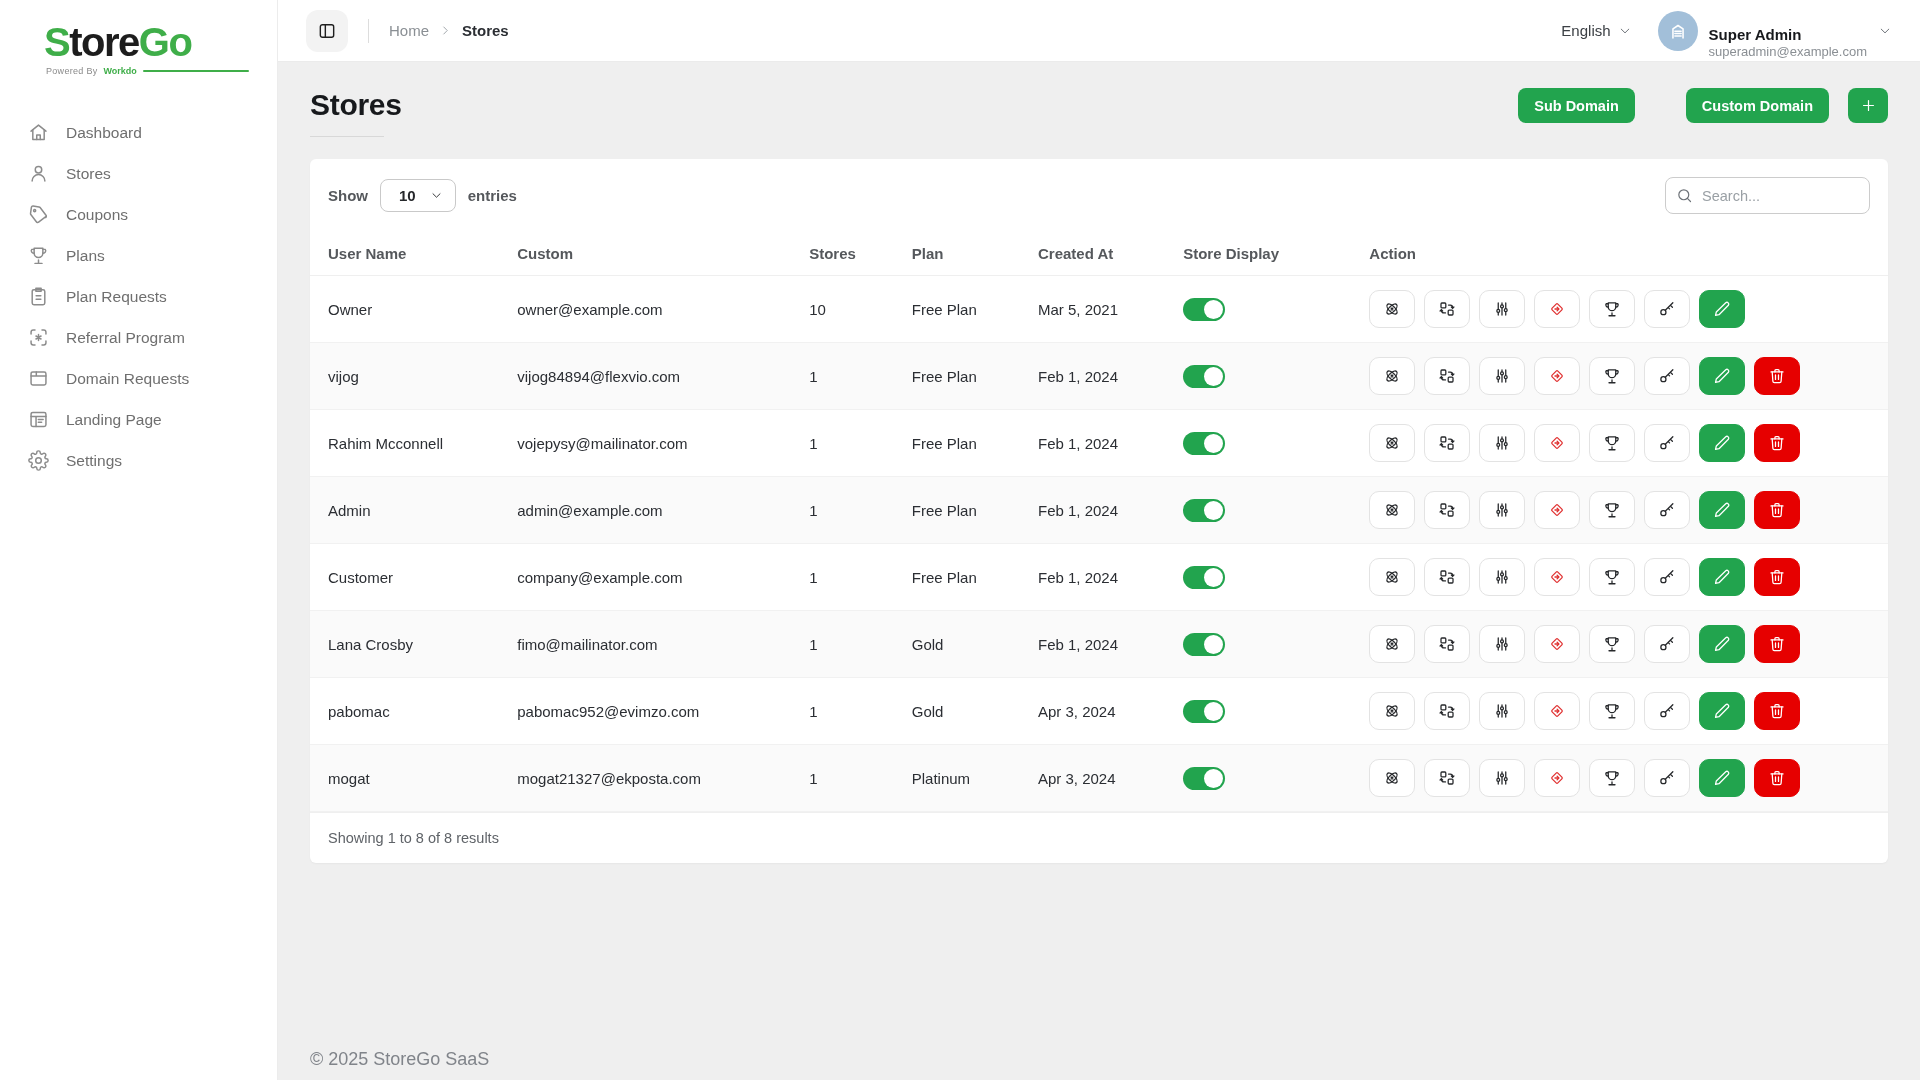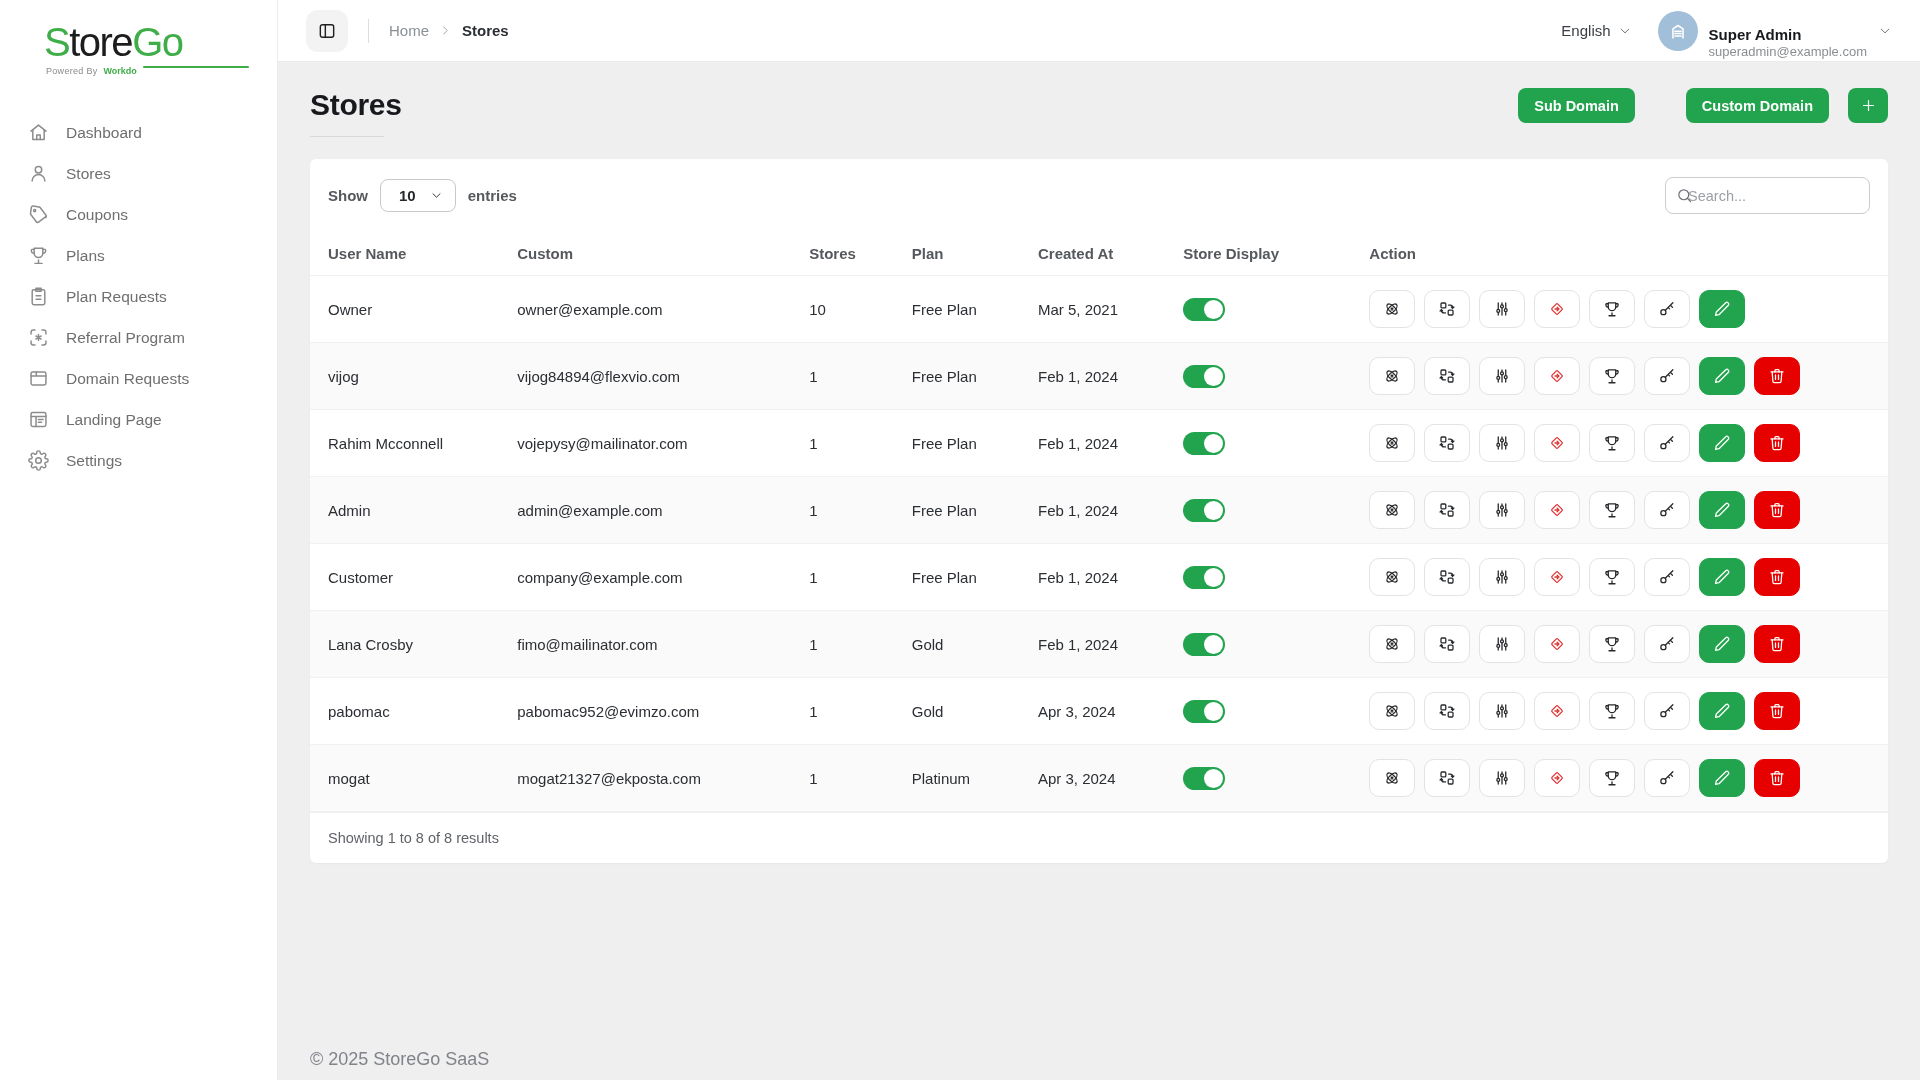--- a/index.html
+++ b/index.html
@@ -15,23 +15,23 @@
     --avatar-bg:#a2bfd9; --icon-red:#e03131;
   }
   svg{ width:100%; height:100%; display:block; }
 
   
   .sidebar{
     position:fixed; left:0; top:0; bottom:0; width:278px;
     background:#fff; border-right:1px solid #ececec; z-index:5;
   }
   .logo-wrap{ padding:22px 28px 10px 44px; }
-  .logo-text{ font-size:40px; font-weight:400; letter-spacing:-1.5px; color:#1d1d1d; line-height:1; }
+  .logo-text{ font-size:40px; font-weight:700; letter-spacing:-1.5px; color:#1d1d1d; line-height:1; }
   .logo-text .gr{ color:var(--logo-green); }
-  .powered{ display:flex; align-items:flex-start; gap:6px; margin-top:4px; padding-left:2px; }
+  .powered{ display:flex; align-items:center; gap:6px; margin-top:4px; padding-left:2px; }
   .powered-by{ font-size:9px; color:#8a8a8a; letter-spacing:.3px; }
   .powered-brand{ font-size:9px; font-weight:700; color:var(--logo-green); }
   .powered-line{ flex:1; height:2px; background:var(--logo-green); border-radius:2px; }
   .nav{ margin-top:26px; }
   .nav-item{
     display:flex; align-items:center; gap:17px;
     padding:10px 28px; cursor:pointer; color:#6f6f6f; font-size:15.5px;
   }
   .nav-ic{ width:21px; height:21px; color:#8c8c8c; flex:0 0 21px; }
 
@@ -86,21 +86,21 @@
   .controls{ display:flex; align-items:center; justify-content:space-between; padding:18px; }
   .show-wrap{ display:flex; align-items:center; gap:12px; font-size:15px; color:#55585c; font-weight:600; }
   .page-size{
     display:flex; align-items:center; gap:14px; border:1px solid #c9c9c9; border-radius:8px;
     padding:7px 12px 7px 18px; cursor:pointer; background:#fff; color:#26282b; font-weight:700;
   }
   .page-size .ic{ width:13px; height:13px; color:#26282b; }
   .search-wrap{ position:relative; }
   .search-input{
     width:205px; height:37px; border:1px solid #ccc; border-radius:8px;
-    padding:0 12px 0 22px; font-family:inherit; font-size:14.5px; color:#0c4a6e; outline:none;
+    padding:0 12px 0 36px; font-family:inherit; font-size:14.5px; color:#0c4a6e; outline:none;
   }
   .search-input::placeholder{ color:#9aa0a5; }
   .search-ic{ position:absolute; left:11px; top:10px; width:17px; height:17px; color:#6d7278; }
 
   table{ width:100%; border-collapse:collapse; table-layout:fixed; font-size:15px; }
   thead th{
     text-align:left; font-weight:700; color:#55585c; padding:13px 10px;
     border-bottom:1px solid #efefef;
   }
   thead th:first-child, tbody td:first-child{ padding-left:18px; }

